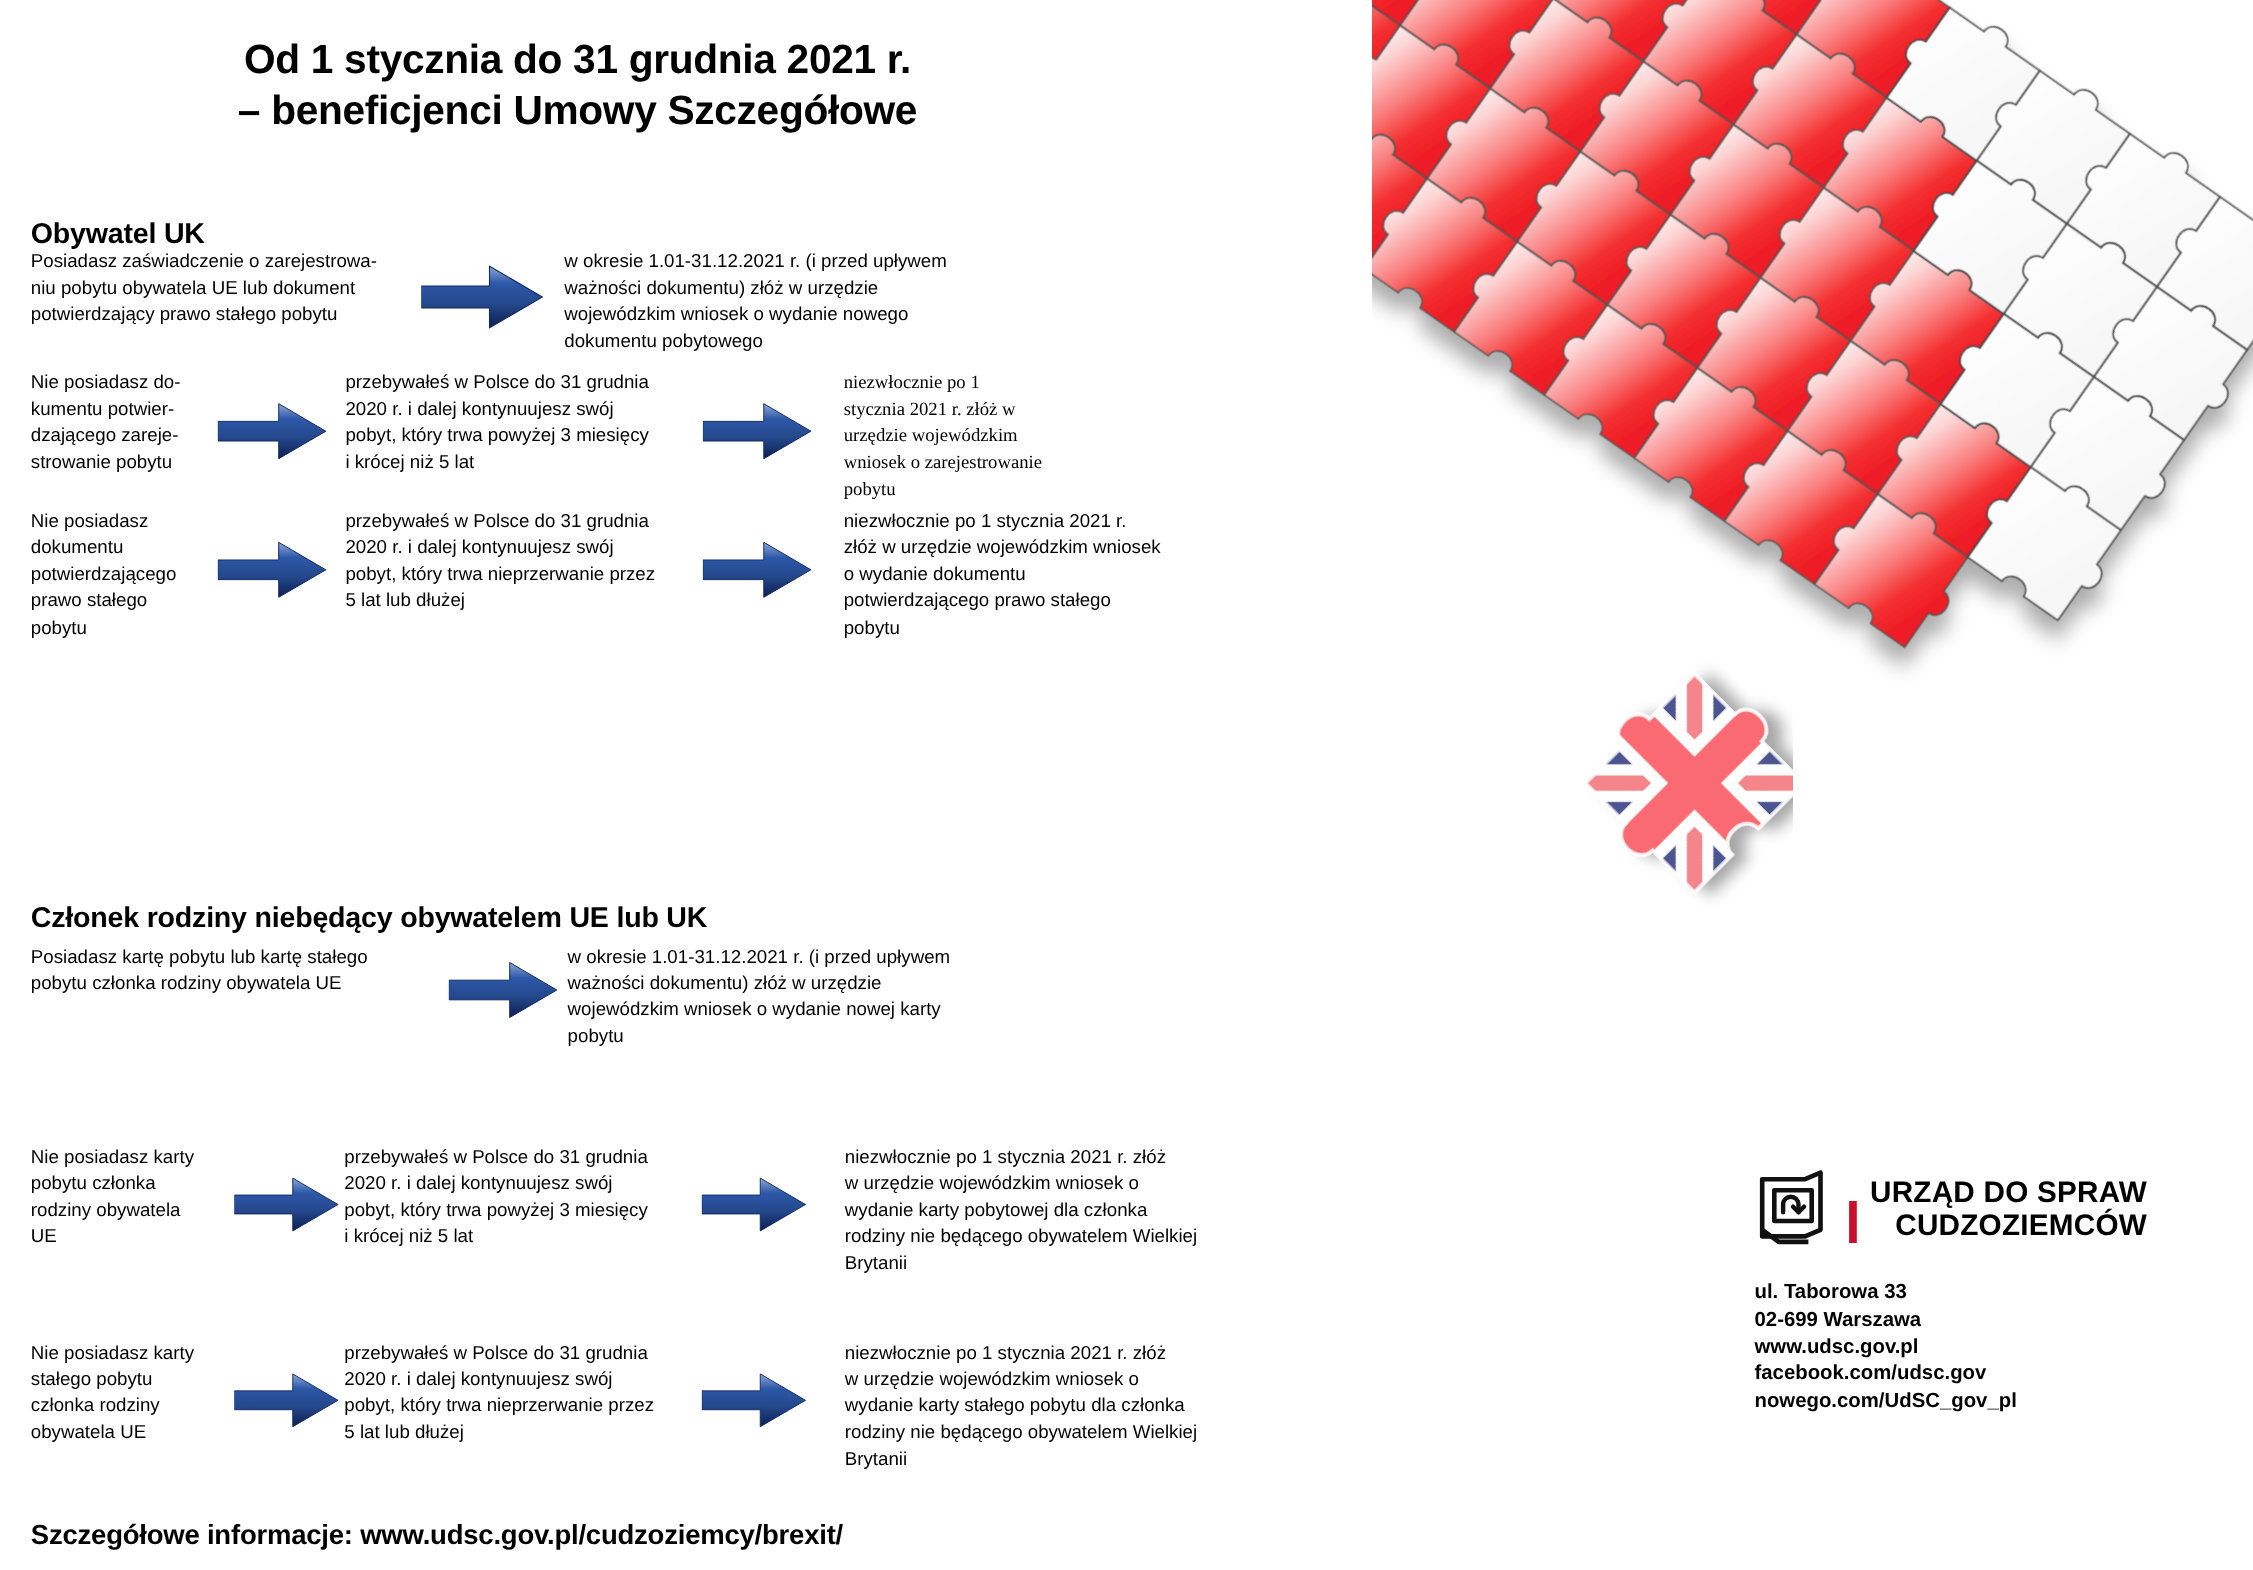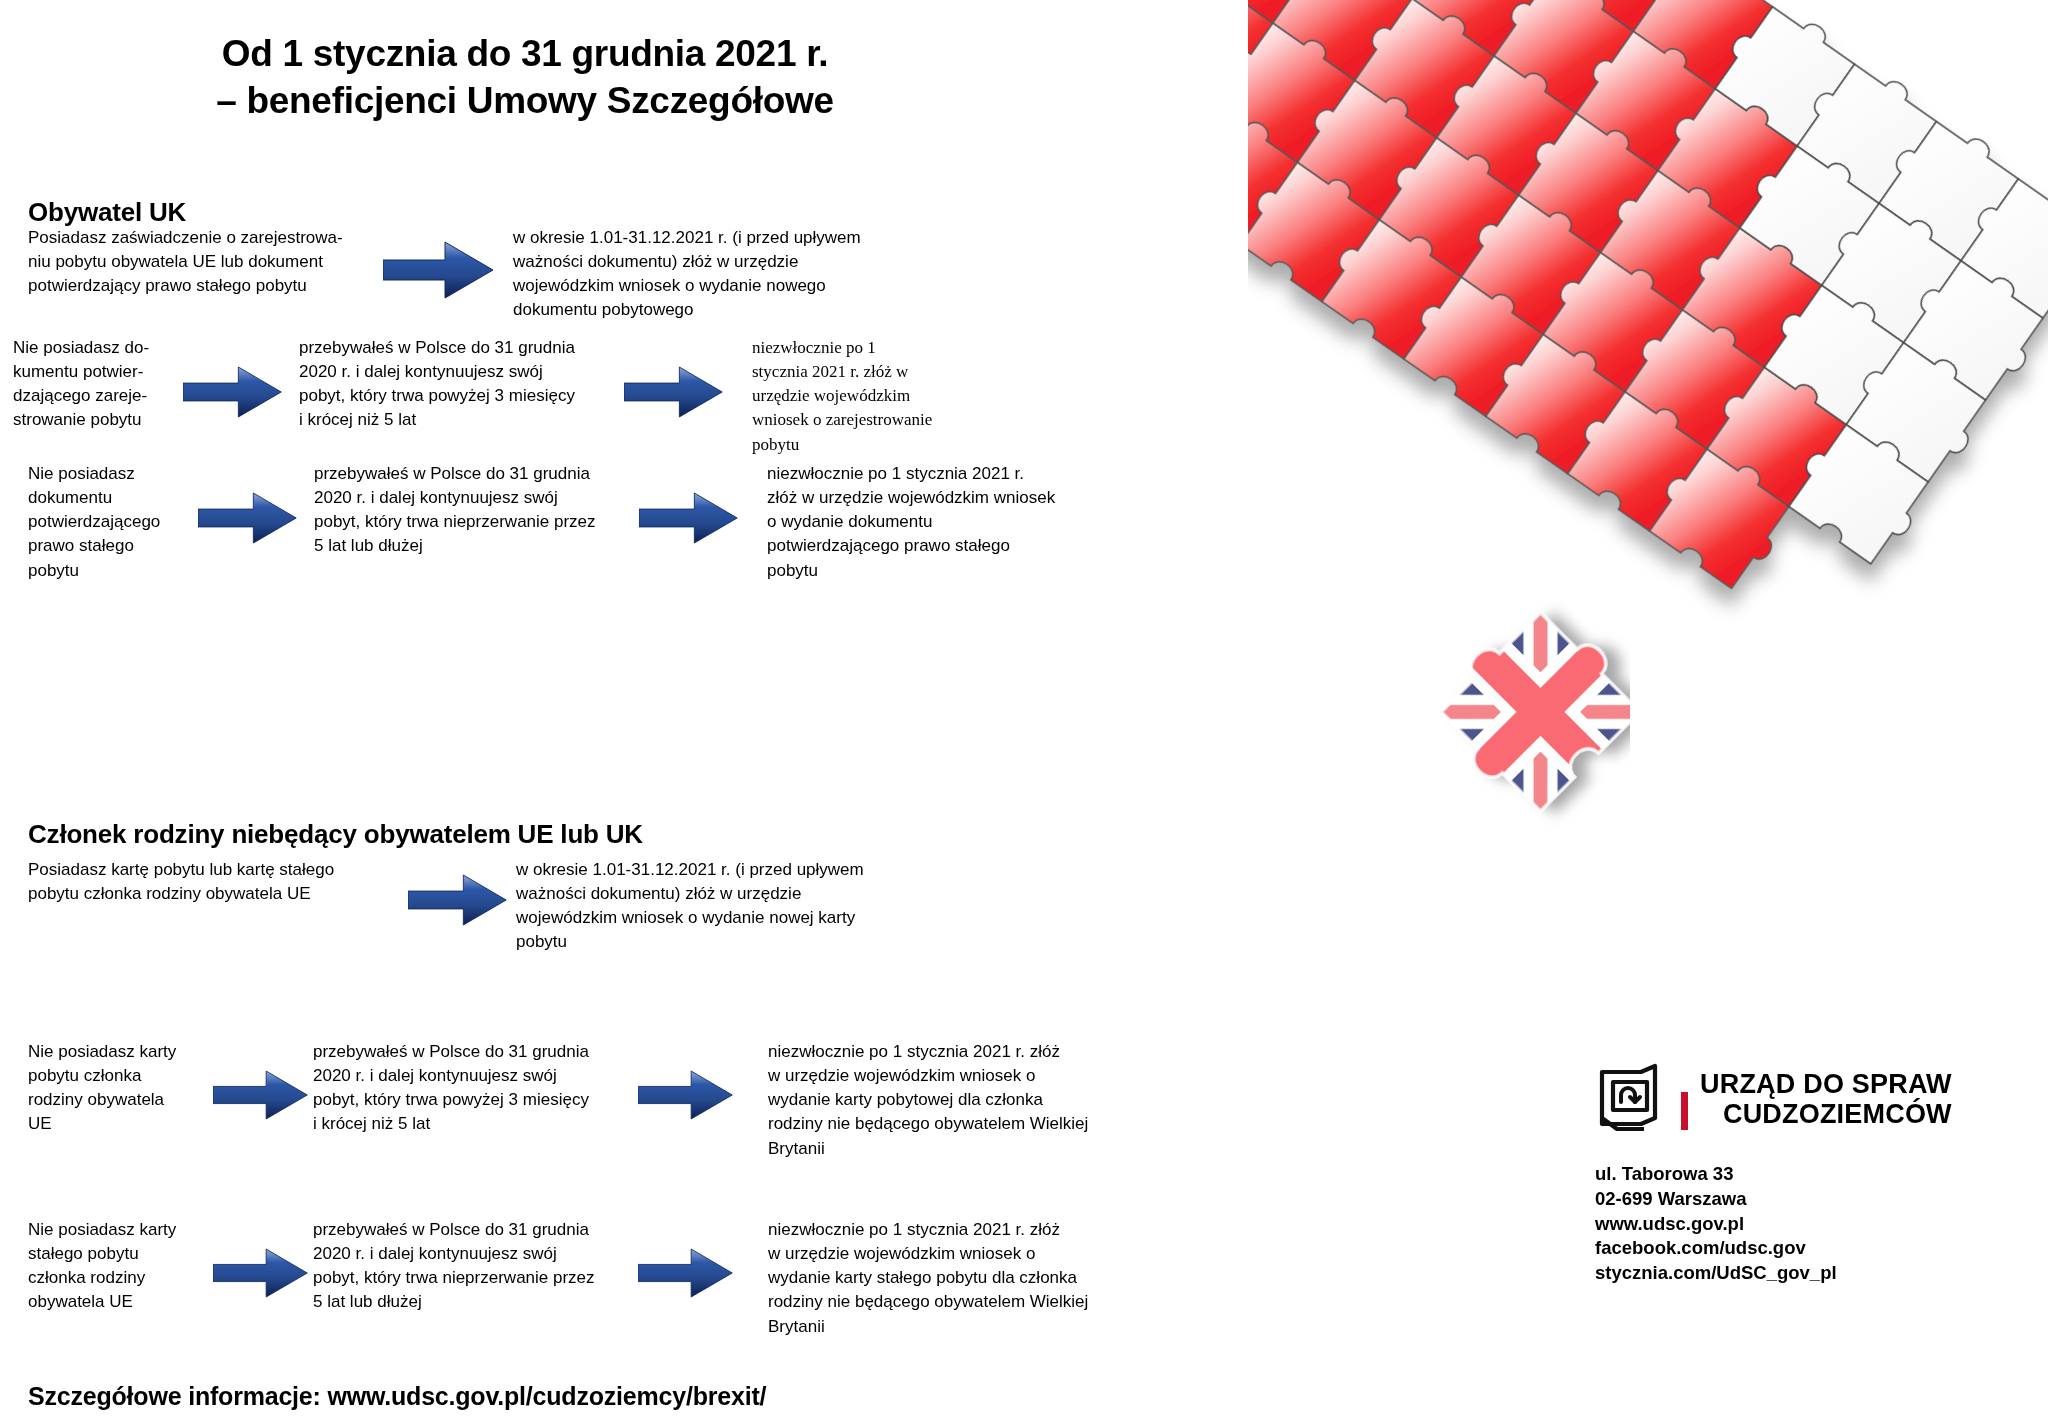--- a/index.html
+++ b/index.html
@@ -71,21 +71,21 @@
     flex: 0 0 auto;
   }
   .arrow-svg { display: block; }
 
   
   #row-c1 { left: 28px; top: 226px; width: 1180px; }
   #row-c1 .c-a { width: 355px; }
   #row-c1 .arrow-cell { width: 130px; padding-top: 14px; }
   #row-c1 .c-b { width: 470px; }
 
-  #row-c2 { left: 13px; top: 336px; width: 1200px; }
+  #row-c2 { left: 28px; top: 336px; width: 1200px; }
   #row-c2 .c-a { width: 170px; }
   #row-c2 .arrow-cell { width: 116px; padding-top: 28px; }
   #row-c2 .c-b { width: 325px; }
   #row-c2 .arrow-cell2 { width: 128px; padding-top: 28px; }
   #row-c2 .c-c { width: 330px; font-family: Liberation Serif, serif; }
 
   #row-c3 { left: 28px; top: 462px; width: 1200px; }
   #row-c3 .c-a { width: 170px; }
   #row-c3 .arrow-cell { width: 116px; padding-top: 28px; }
   #row-c3 .c-b { width: 325px; }
@@ -453,15 +453,15 @@
     <div class="logo-words">
       <div>URZĄD DO SPRAW</div>
       <div>CUDZOZIEMCÓW</div>
     </div>
   </div>
   <div id="contact-lines">
     <span class="contact-line">ul. Taborowa 33</span>
     <span class="contact-line">02-699 Warszawa</span>
     <span class="contact-line">www.udsc.gov.pl</span>
     <span class="contact-line">facebook.com/udsc.gov</span>
-    <span class="contact-line">stycznia.com/UdSC_gov_pl</span>
+    <span class="contact-line">nowego.com/UdSC_gov_pl</span>
   </div>
 </div>
 
 </body></html>

